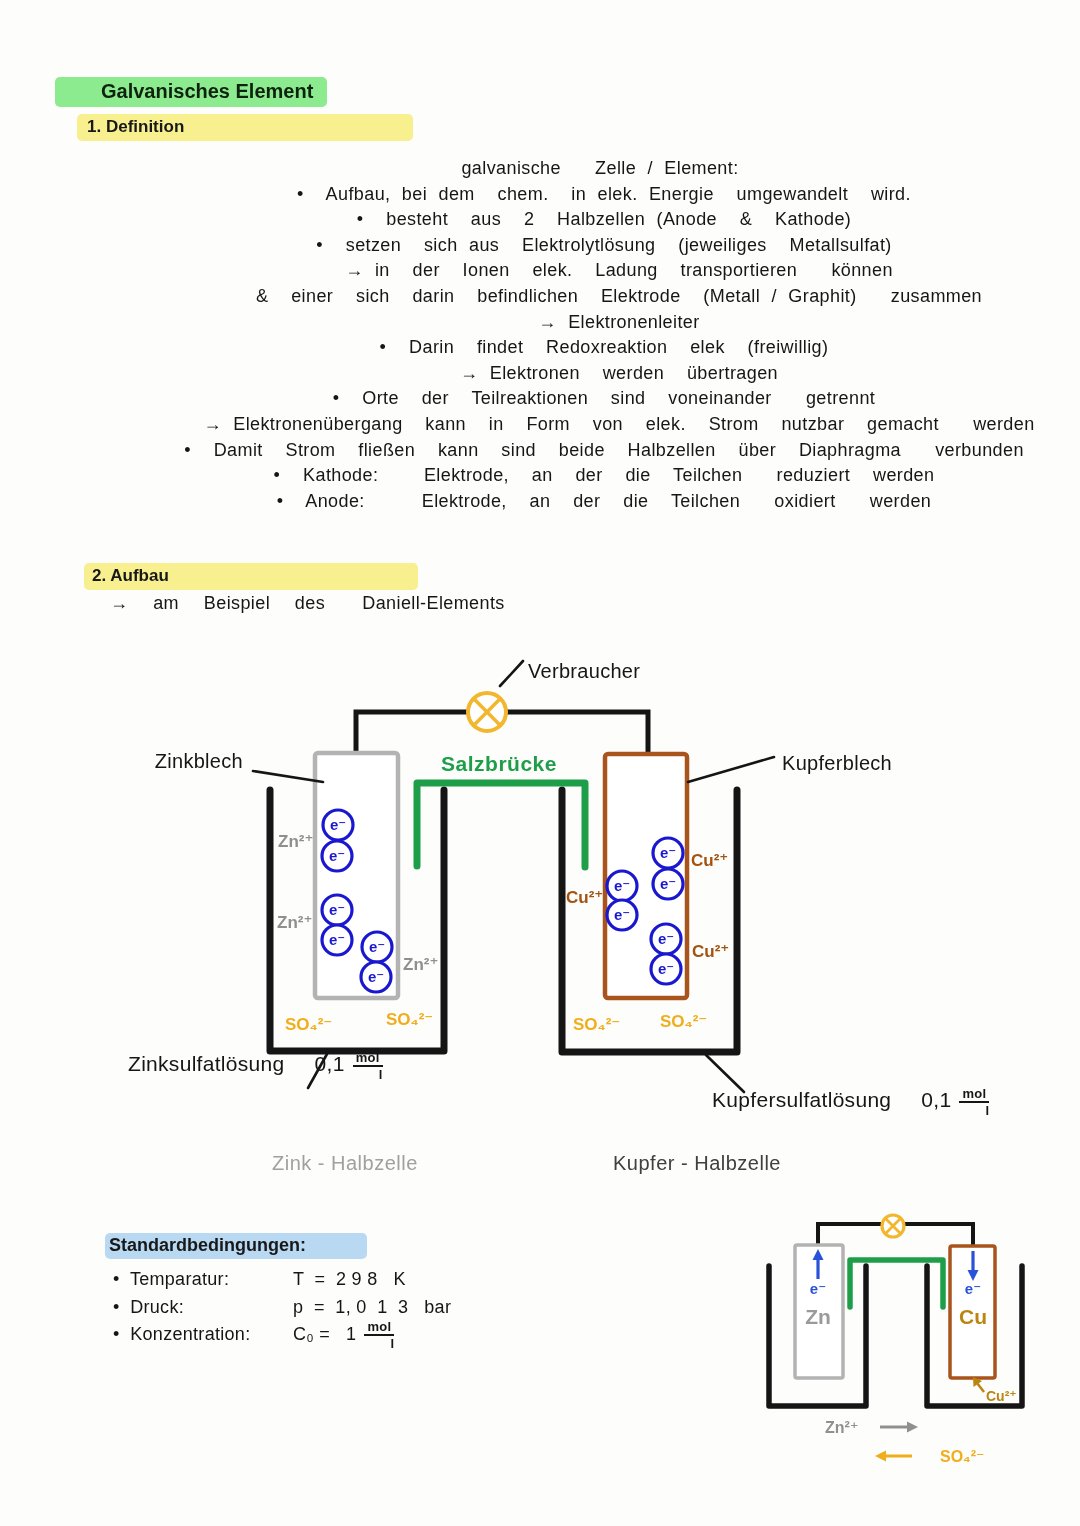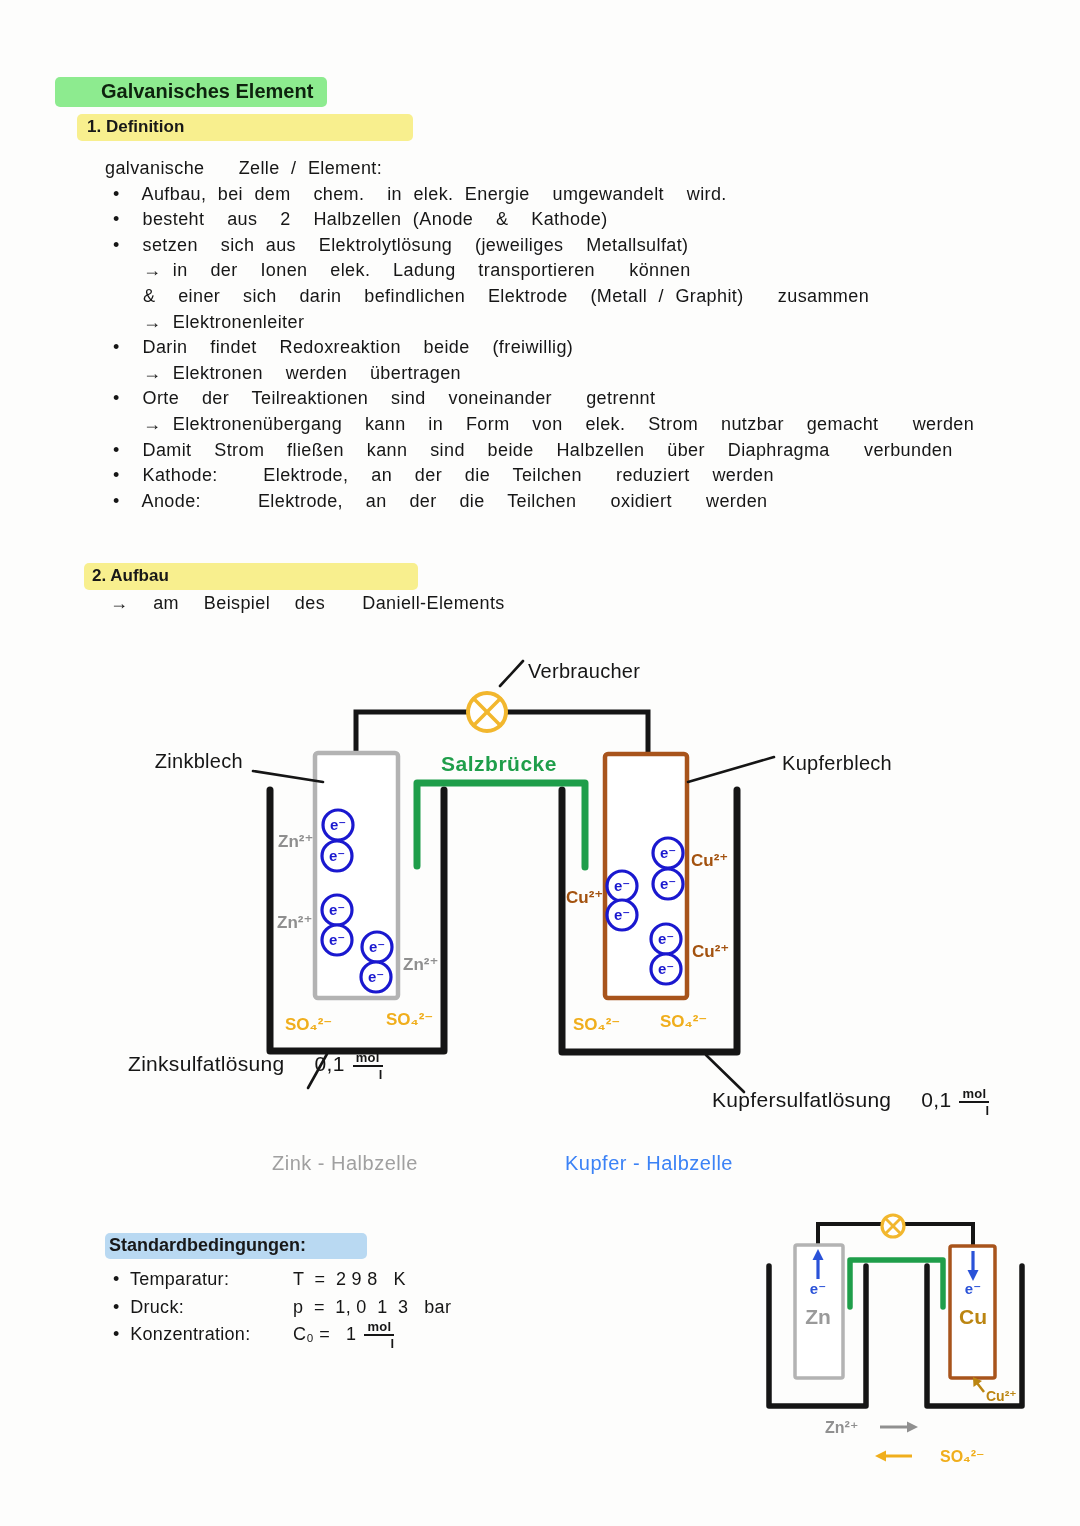--- a/index.html
+++ b/index.html
@@ -6,21 +6,21 @@
   .page{
     position:relative;width:1080px;height:1526px;background:#fdfdfc;
     font-family:"Liberation Sans","DejaVu Sans",sans-serif;color:#161616;
     overflow:hidden;
   }
   .hl{position:absolute;border-radius:5px;font-weight:bold;white-space:pre;}
   .hl-green{background:#8deb8f;color:#0e230e;font-size:20px;padding:3px 14px 4px 8px;}
   .hl-yellow{background:#f8ef8e;color:#181818;font-size:17px;padding:3px 10px 4px 10px;}
   .hl-blue{background:#b9d9f2;color:#181818;font-size:18px;padding:2px 10px 3px 4px;}
 
-  .defblock{position:absolute;left:103px;top:156px;width:960px;}
+  .defblock{position:absolute;left:119px;top:156px;width:960px;text-align:center;}
   .defblock .ln{font-size:18px;line-height:25.6px;white-space:pre-wrap;word-spacing:6px;letter-spacing:0.4px;}
   .ln.l0{margin-left:2px;}
   .ln.l1{margin-left:10px;}
   .ln.l2{margin-left:40px;}
 
   .aufbau-sub{position:absolute;left:110px;top:593px;font-size:18px;white-space:pre-wrap;word-spacing:7px;letter-spacing:0.4px;}
 
   svg{position:absolute;overflow:visible;}
   svg text{font-family:"Liberation Sans","DejaVu Sans",sans-serif;}
   .dia-label{font-size:20px;fill:#161616;letter-spacing:0.3px;}
@@ -36,21 +36,21 @@
   .mini-ion-cu{font-size:14px;font-weight:bold;fill:#bb8511;}
   .mini-ion-so4{font-size:16px;font-weight:bold;fill:#f0ae1c;}
 
   .caption{position:absolute;font-size:21px;white-space:pre;display:flex;align-items:flex-start;letter-spacing:0.3px;}
   .caption .val{margin-left:30px;}
   .frac{display:inline-flex;flex-direction:column;align-items:flex-end;line-height:1;font-size:13px;font-weight:bold;margin-left:8px;transform:translateY(-1px);}
   .frac .num{border-bottom:2px solid #161616;padding:0 3px 1px;}
   .frac .den{padding-top:1px;}
   .halfcell{position:absolute;font-size:20px;letter-spacing:0.5px;white-space:pre;}
   .halfcell.zn{color:#a0a0a0;}
-  .halfcell.cu{color:#3b82f6;}
+  .halfcell.cu{color:#404040;margin-left:48px;}
 
   .stdrows{position:absolute;left:113px;top:1266px;width:480px;}
   .stdrow{display:flex;font-size:18px;line-height:27.5px;white-space:pre-wrap;letter-spacing:0.3px;}
   .stdrow .lbl{width:180px;flex:none;}
   .stdrow .val{white-space:pre-wrap;}
 </style>
 </head>
 <body>
 
 <div class="page">
@@ -59,21 +59,21 @@
   <div class="hl hl-yellow" style="left:77px;top:114px;width:316px;">1. Definition</div>
 
   <div class="defblock">
     <div class="ln l0">galvanische   Zelle / Element:</div>
     <div class="ln l1">•  Aufbau, bei dem  chem.  in elek. Energie  umgewandelt  wird.</div>
     <div class="ln l1">•  besteht  aus  2  Halbzellen (Anode  &amp;  Kathode)</div>
     <div class="ln l1">•  setzen  sich aus  Elektrolytlösung  (jeweiliges  Metallsulfat)</div>
     <div class="ln l2">→ in  der  Ionen  elek.  Ladung  transportieren   können</div>
     <div class="ln l2">&amp;  einer  sich  darin  befindlichen  Elektrode  (Metall / Graphit)   zusammen</div>
     <div class="ln l2">→ Elektronenleiter</div>
-    <div class="ln l1">•  Darin  findet  Redoxreaktion  beide  (freiwillig)</div>
+    <div class="ln l1">•  Darin  findet  Redoxreaktion  elek  (freiwillig)</div>
     <div class="ln l2">→ Elektronen  werden  übertragen</div>
     <div class="ln l1">•  Orte  der  Teilreaktionen  sind  voneinander   getrennt</div>
     <div class="ln l2">→ Elektronenübergang  kann  in  Form  von  elek.  Strom  nutzbar  gemacht   werden</div>
     <div class="ln l1">•  Damit  Strom  fließen  kann  sind  beide  Halbzellen  über  Diaphragma   verbunden</div>
     <div class="ln l1">•  Kathode:    Elektrode,  an  der  die  Teilchen   reduziert  werden</div>
     <div class="ln l1">•  Anode:     Elektrode,  an  der  die  Teilchen   oxidiert   werden</div>
   </div>
 
   <div class="hl hl-yellow" style="left:84px;top:563px;width:316px;padding-left:8px;">2. Aufbau</div>
   <div class="aufbau-sub">→  am  Beispiel  des   Daniell-Elements</div>

